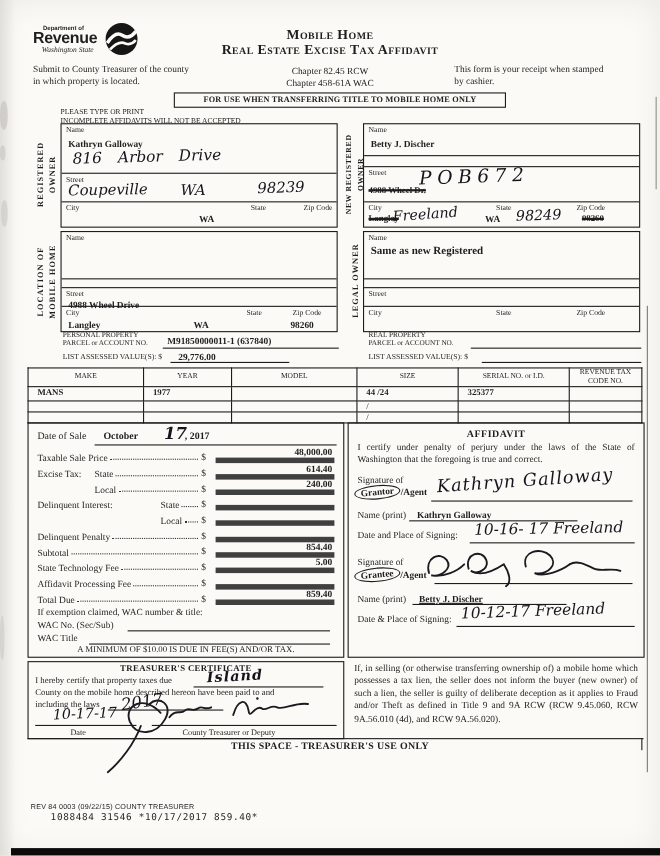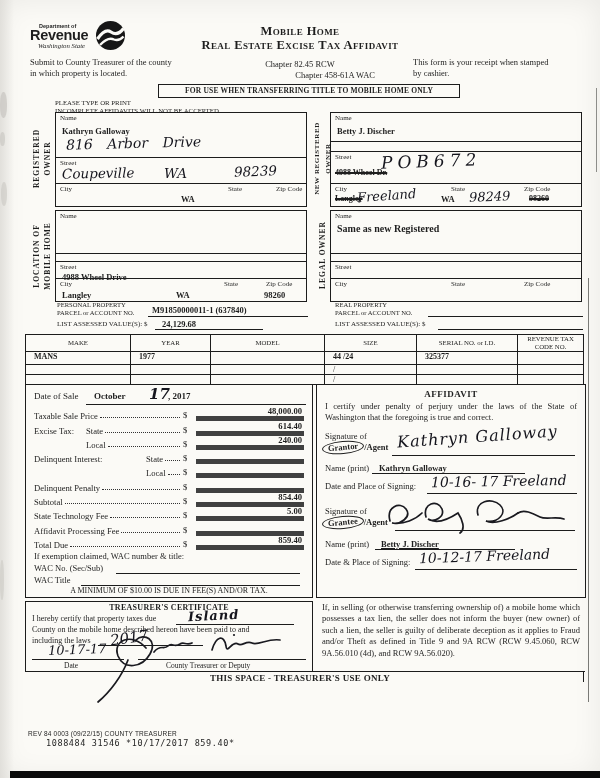--- a/index.html
+++ b/index.html
@@ -64,21 +64,21 @@
 
   <div class="abs sc center" style="left:150px;top:24px;width:300px;font-weight:bold;font-size:12.5px;letter-spacing:.4px;">Mobile Home</div>
   <div class="abs sc center" style="left:120px;top:38px;width:360px;font-weight:bold;font-size:12.5px;letter-spacing:.4px;">Real Estate Excise Tax Affidavit</div>
 
   <div class="abs" style="left:30px;top:57px;font-size:8.5px;line-height:10.5px;">
     <span style="display:block;">Submit to County Treasurer of the county</span>
     <span style="display:block;">in which property is located.</span>
   </div>
   <div class="abs center" style="left:225px;top:59px;width:150px;font-size:8.5px;line-height:10.5px;">
     <span style="display:block;">Chapter 82.45 RCW</span>
-    <span style="display:block;text-align:right;">Chapter 458-61A WAC</span>
+    <span style="display:block;">Chapter 458-61A WAC</span>
   </div>
   <div class="abs" style="left:413px;top:57px;font-size:8.5px;line-height:11px;">
     <span style="display:block;">This form is your receipt when stamped</span>
     <span style="display:block;">by cashier.</span>
   </div>
 
   <div class="abs center" style="left:158px;top:84px;width:300px;height:12px;border:1.2px solid #1c1c1c;font-weight:bold;font-size:7.5px;line-height:12.5px;letter-spacing:.2px;">FOR USE WHEN TRANSFERRING TITLE TO MOBILE HOME ONLY</div>
 
   <div class="abs" style="left:55px;top:99px;font-size:6.8px;line-height:8px;">
     <span style="display:block;">PLEASE TYPE OR PRINT</span>
@@ -159,21 +159,21 @@
     <span class="abs lbl" style="left:4px;top:69px;">City</span>
     <span class="abs lbl" style="left:120px;top:69px;">State</span>
     <span class="abs lbl" style="left:193px;top:69px;">Zip Code</span>
   </div>
 
   <span class="abs lbl2" style="left:57px;top:301px;">PERSONAL PROPERTY</span>
   <span class="abs lbl2" style="left:57px;top:309px;">PARCEL or ACCOUNT NO.</span>
   <span class="abs typed" style="left:152px;top:305px;">M91850000011-1 (637840)</span>
   <div class="hline" style="left:148px;top:316px;width:160px;"></div>
   <span class="abs lbl" style="left:57px;top:320px;">LIST ASSESSED VALUE(S): $</span>
-  <span class="abs typed" style="left:162px;top:319px;">24,129.68</span>
+  <span class="abs typed" style="left:162px;top:319px;">29,776.00</span>
   <div class="hline" style="left:155px;top:329px;width:108px;"></div>
 
   <span class="abs lbl2" style="left:335px;top:301px;">REAL PROPERTY</span>
   <span class="abs lbl2" style="left:335px;top:309px;">PARCEL or ACCOUNT NO.</span>
   <div class="hline" style="left:428px;top:316px;width:155px;"></div>
   <span class="abs lbl" style="left:335px;top:320px;">LIST ASSESSED VALUE(S): $</span>
   <div class="hline" style="left:438px;top:329px;width:145px;"></div>
 
   <table class="vt">
     <colgroup>

